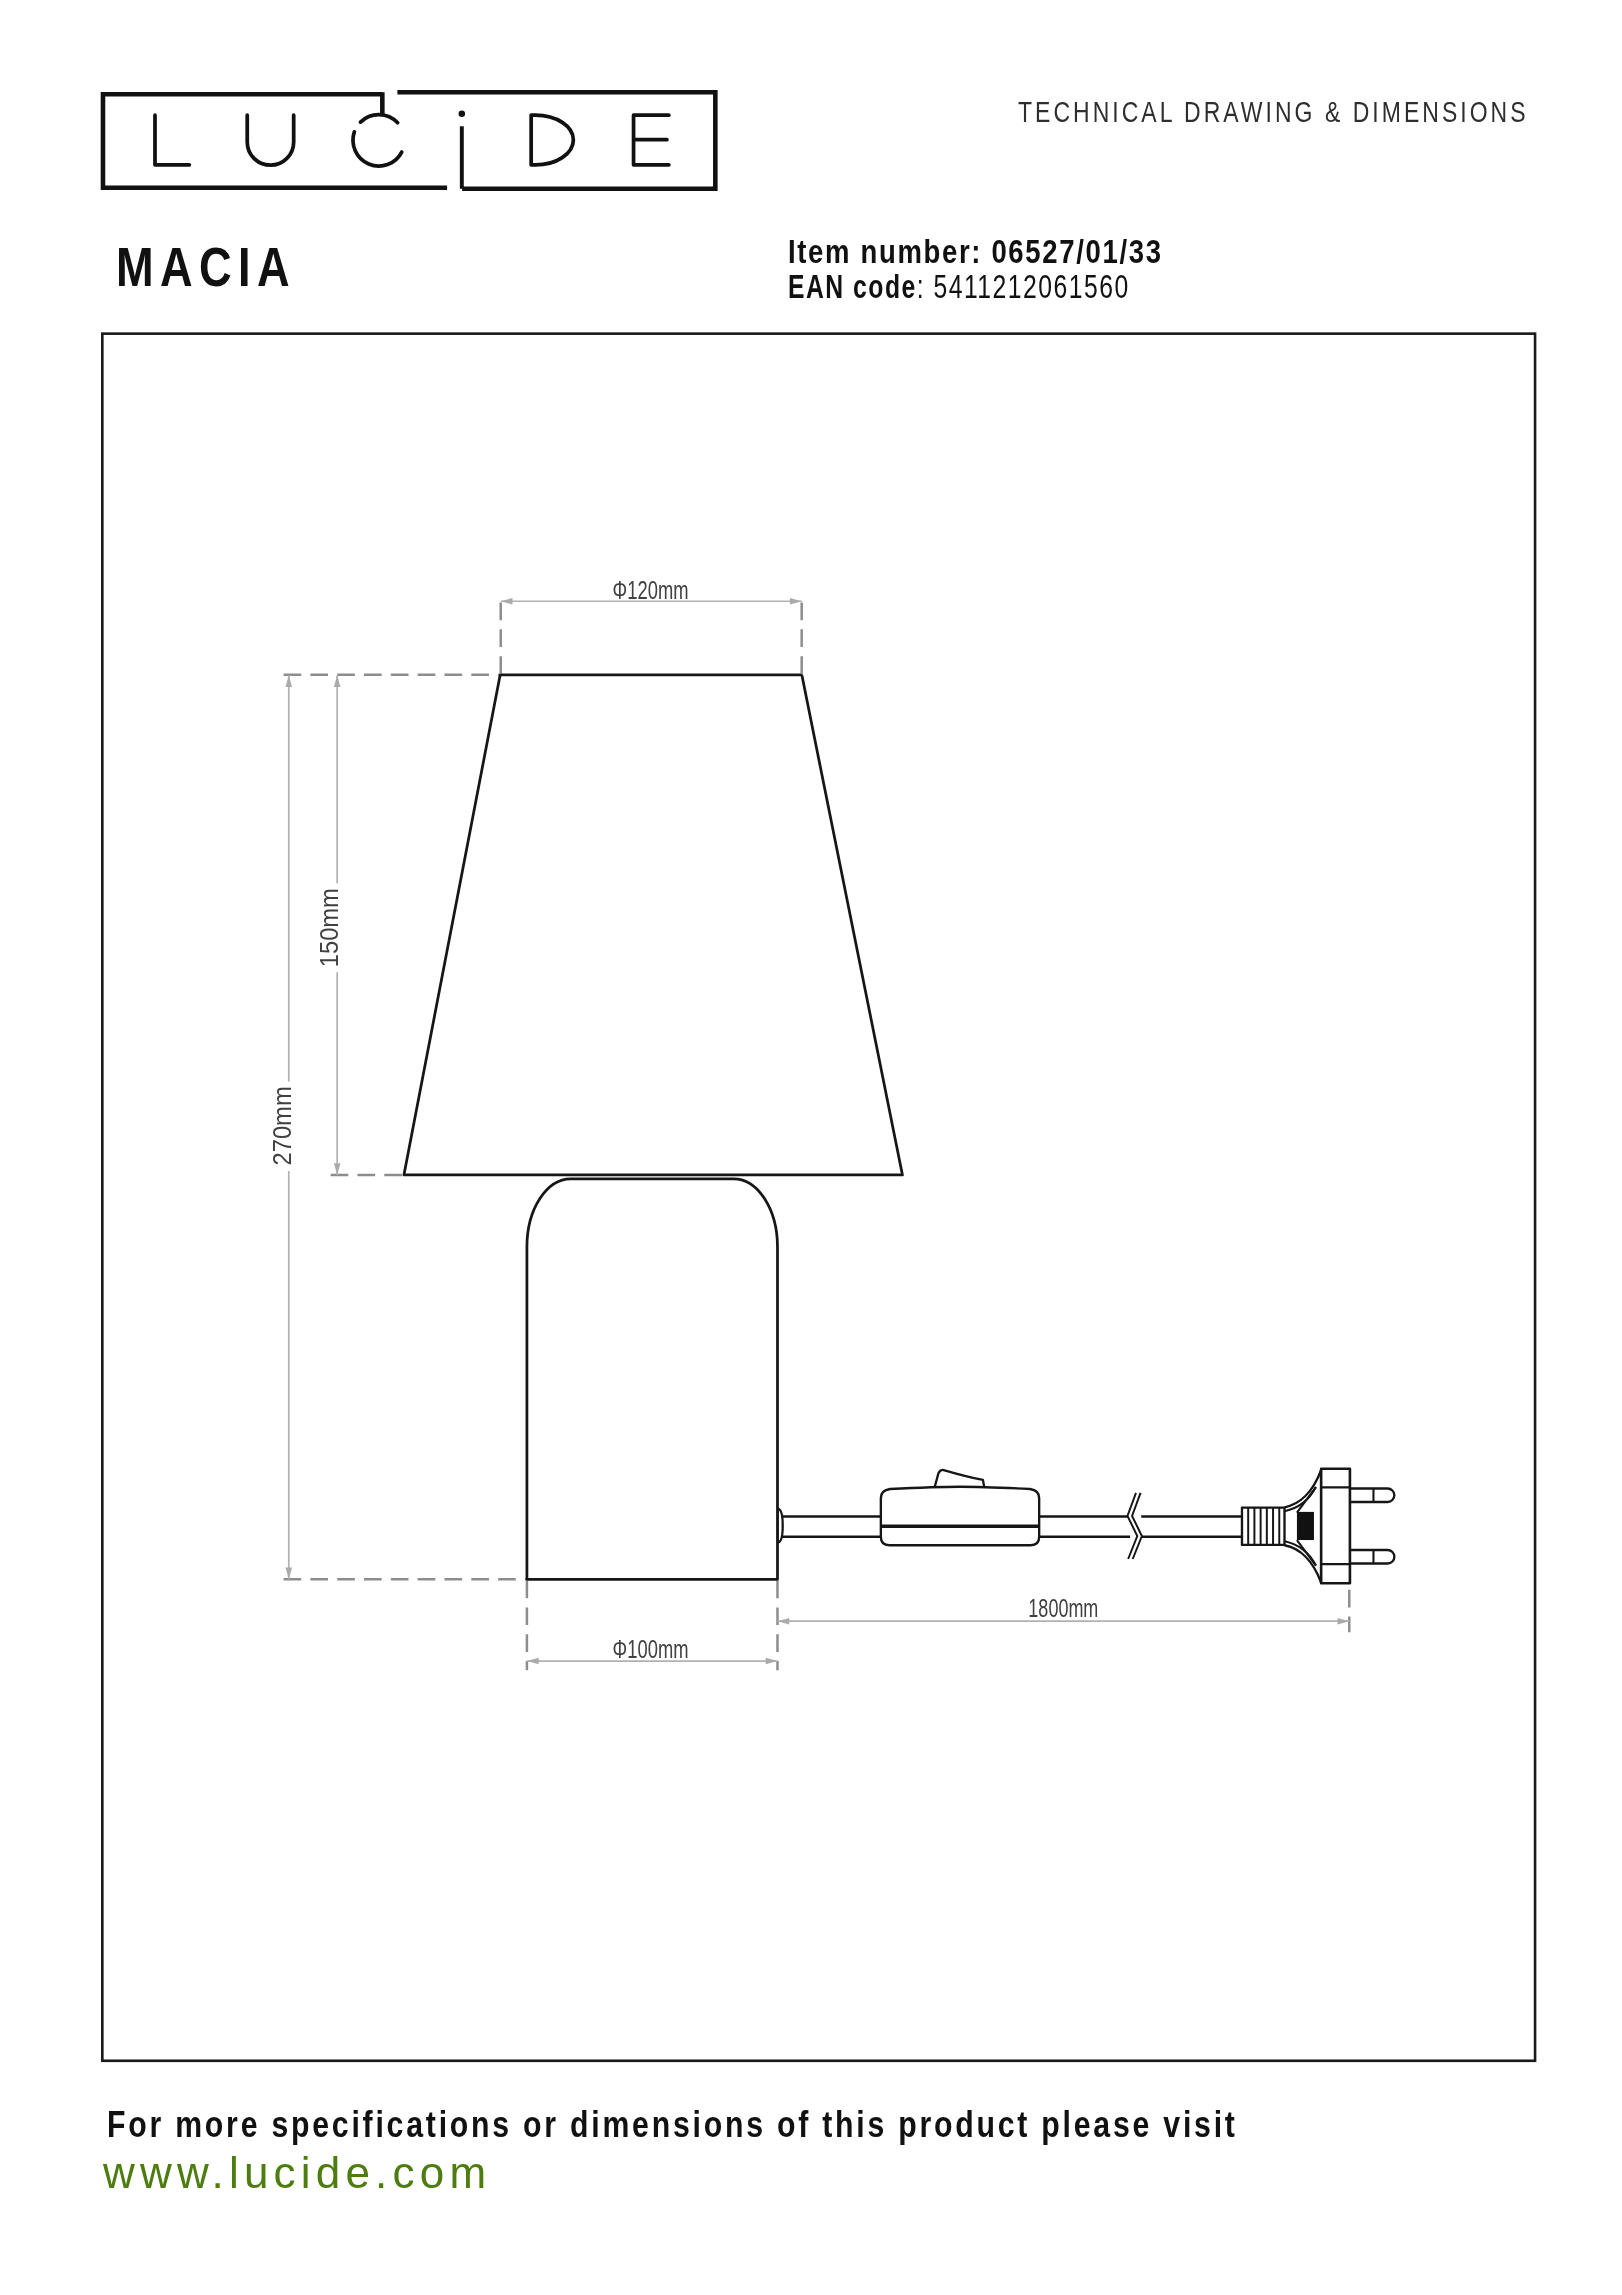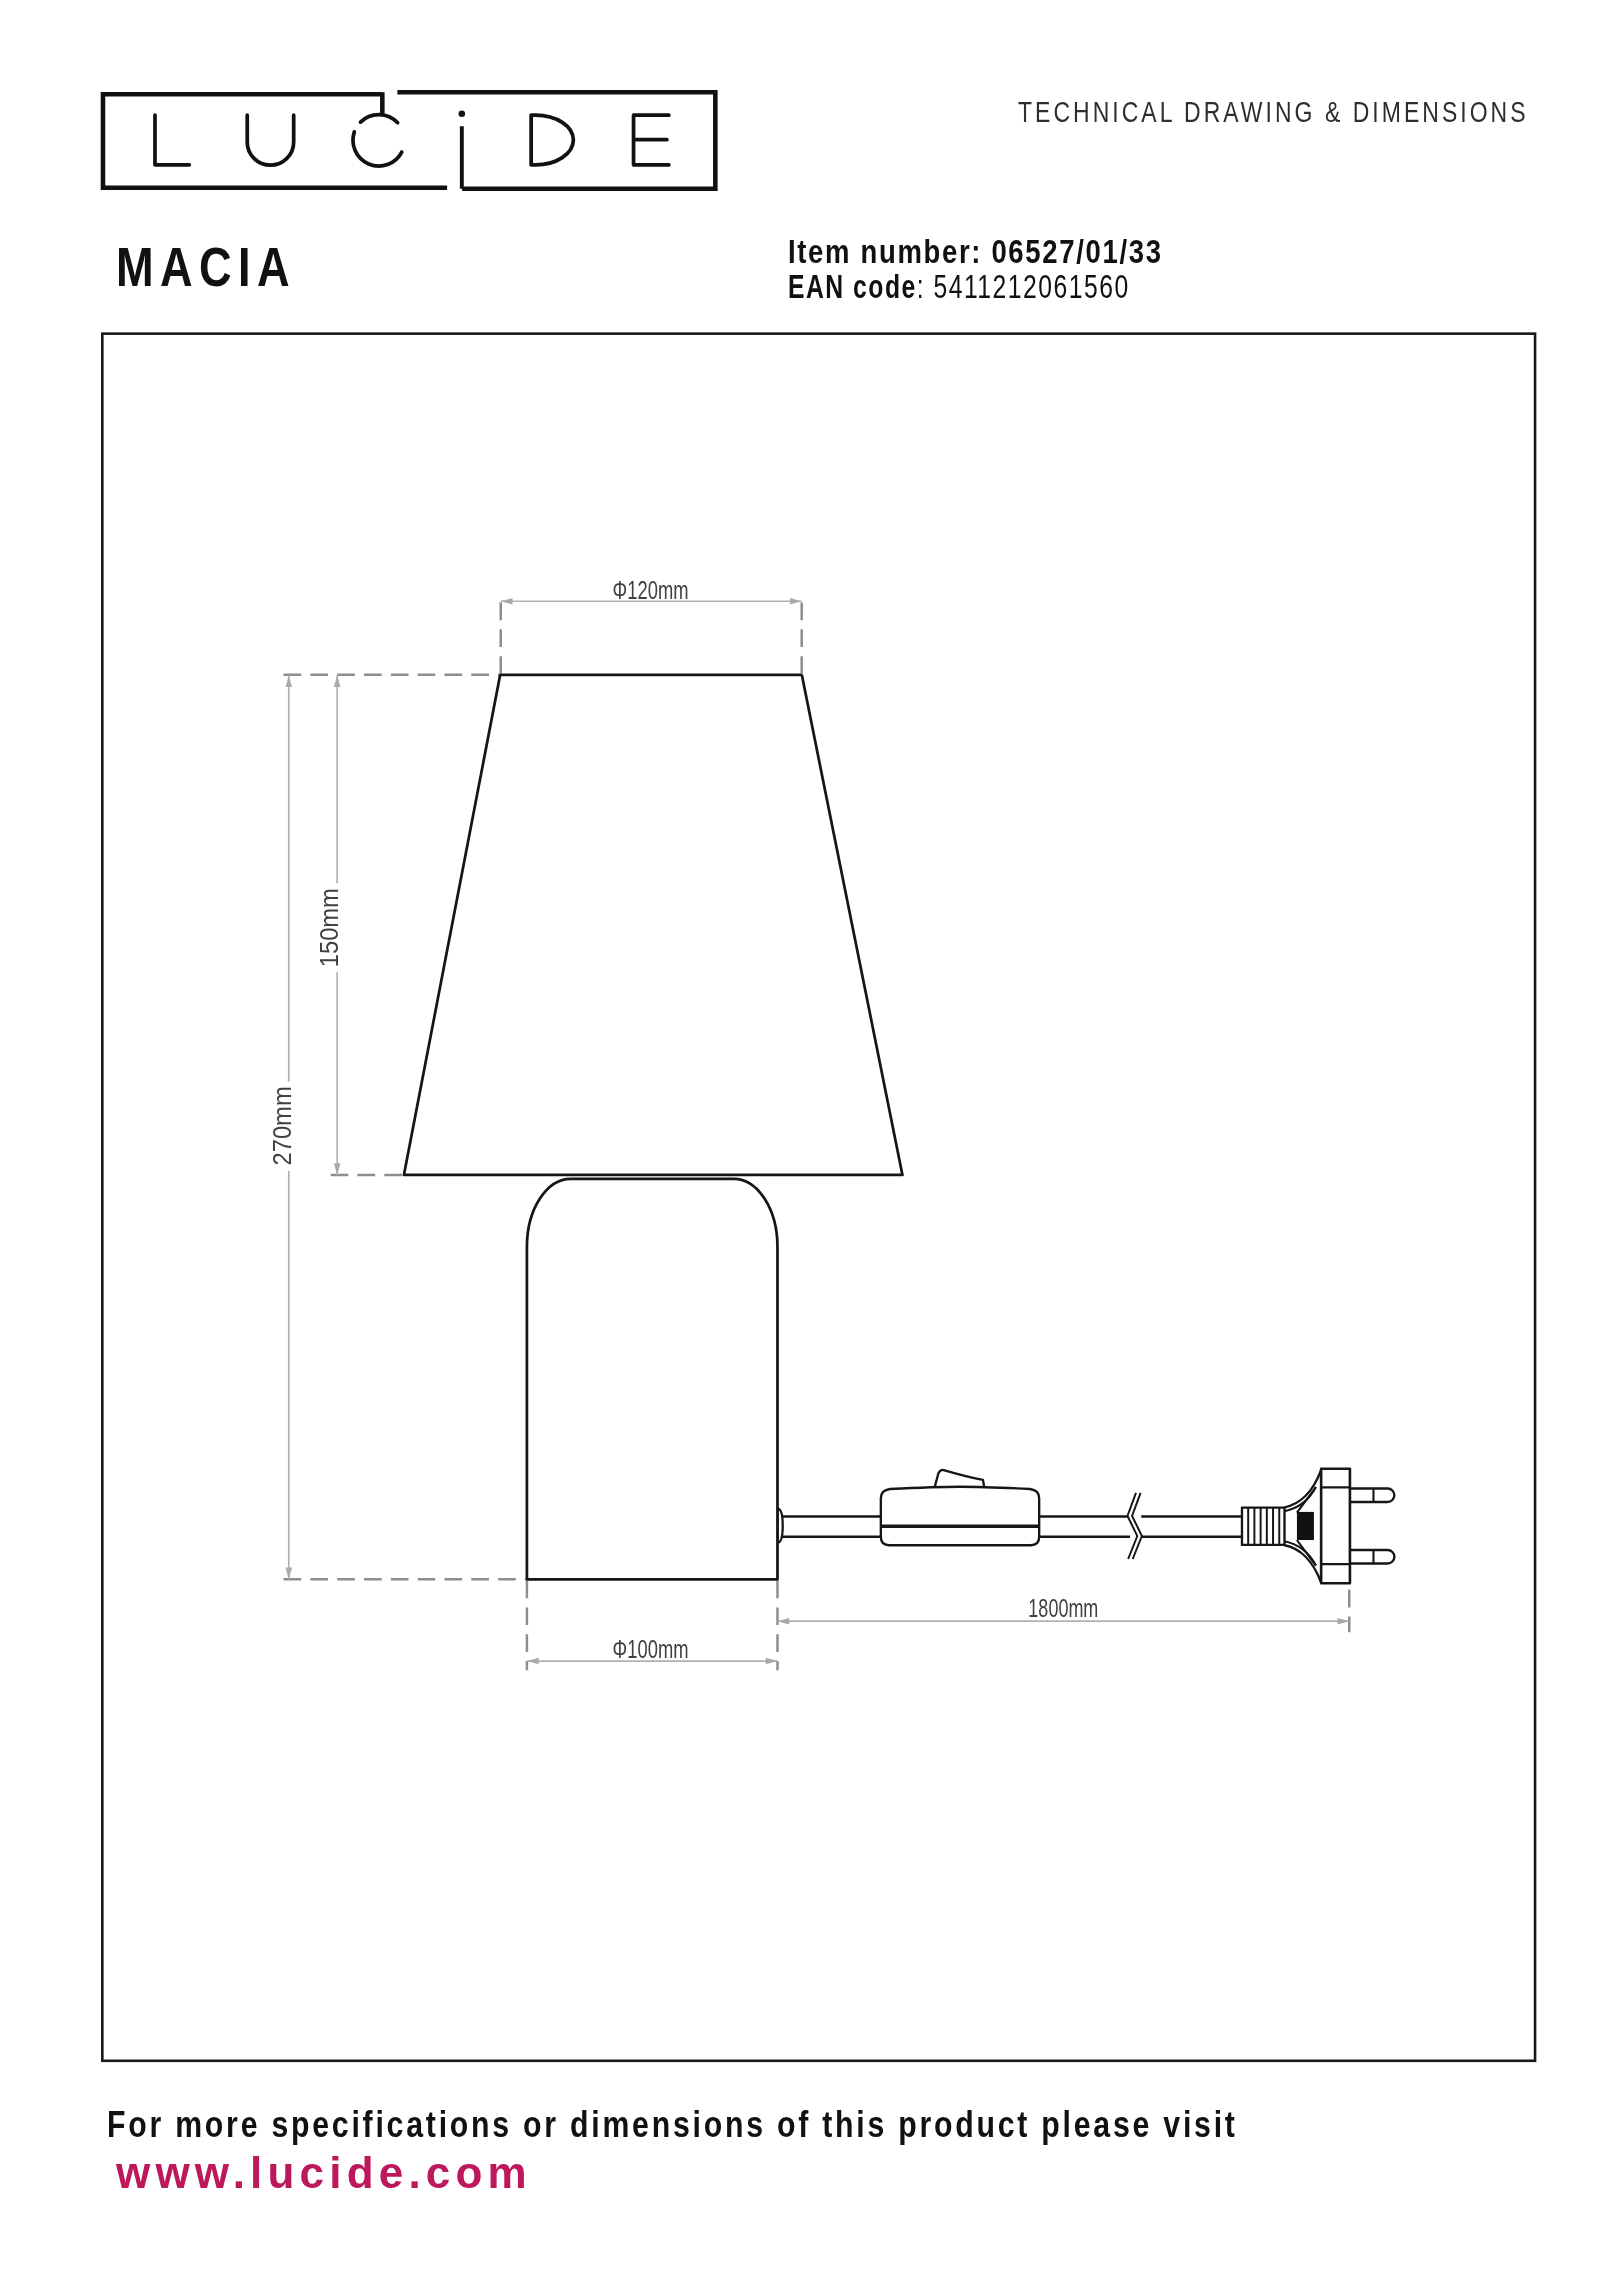--- a/index.html
+++ b/index.html
@@ -13,21 +13,21 @@
 <div class="abs" id="techhdr" style="left:1018px;top:95px;font-size:29.4px;color:#2e2e2e;letter-spacing:3.9px;transform:scaleX(0.781);transform-origin:left top;">TECHNICAL DRAWING &amp; DIMENSIONS</div>
 
 <div class="abs" id="macia" style="left:116px;top:234px;font-size:56px;font-weight:bold;color:#111;letter-spacing:7.9px;transform:scaleX(0.807);transform-origin:left top;">MACIA</div>
 
 <div class="abs" id="itemline" style="left:788px;top:233px;font-size:33px;font-weight:bold;color:#111;letter-spacing:2px;transform:scaleX(0.833);transform-origin:left top;">Item number: 06527/01/33</div>
 
 <div class="abs" id="eanline" style="left:788px;top:268px;font-size:33px;color:#111;letter-spacing:2px;transform:scaleX(0.749);transform-origin:left top;"><b>EAN code</b>: 5411212061560</div>
 
 <div class="abs" id="footer1" style="left:107px;top:2104px;font-size:36px;font-weight:bold;color:#111;letter-spacing:3.3px;transform:scaleX(0.840);transform-origin:left top;">For more specifications or dimensions of this product please visit</div>
 
-<div class="abs" id="footer2" style="left:116px;top:2148px;font-size:44px;font-weight:bold;color:#be185d;letter-spacing:5.2px;transform-origin:left top;">www.lucide.com</div>
+<div class="abs" id="footer2" style="left:103px;top:2148px;font-size:44px;font-weight:normal;color:#4d7c0f;letter-spacing:5.2px;transform-origin:left top;">www.lucide.com</div>
 
 <svg width="1623" height="2295" viewBox="0 0 2480 3508" style="position:absolute;left:0;top:0;">
 <defs></defs>
 
 <g stroke="#111" fill="none" stroke-width="7">
 
   <path d="M584,144 H157 V287 H683"></path>
 
   <path d="M584,141 V176"></path>
 

